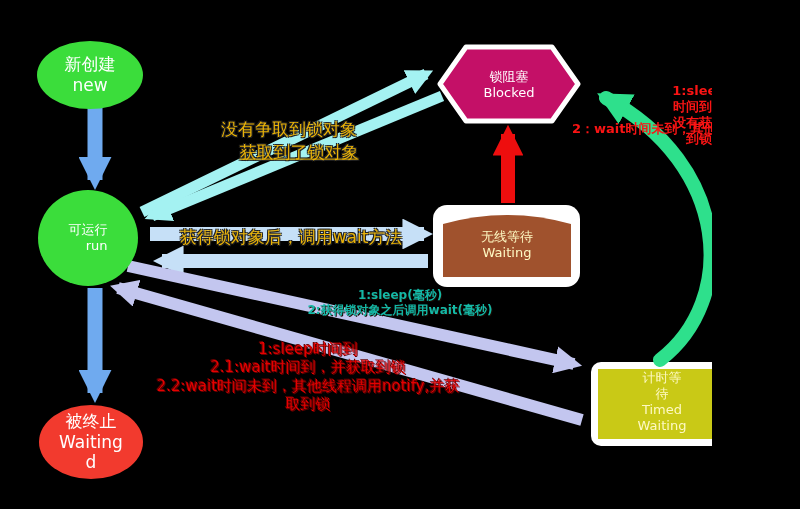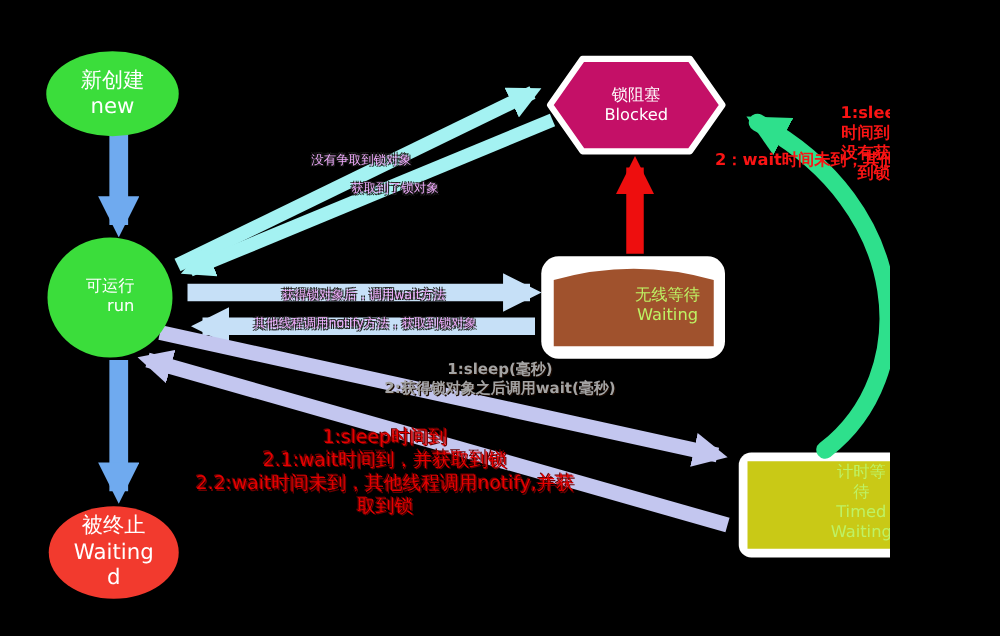--- a/index.html
+++ b/index.html
@@ -8,27 +8,27 @@
     overflow:hidden;font-family:"DejaVu Sans",sans-serif;
   }
   .stage svg{position:absolute;left:0;top:0;}
   .lbl{
     position:absolute;transform:translate(-50%,-50%);
     white-space:pre-line;text-align:center;line-height:1.22;
     font-family:"DejaVu Sans",sans-serif;
   }
   .node-text{color:#fff;font-size:13px;}
   .node-text.small{font-size:17px;}
-  .node-text.dark{color:#bef264;margin-left:27px;}
+  .node-text.dark{color:#fef9c3;}
   .edge-white{
-    color:#f0abfc;font-size:10px;
+    color:#eab308;font-size:17px;
     text-shadow:1px 1px 0 #222,-1px -1px 0 #222,1px -1px 0 #222,-1px 1px 0 #222;
   }
   .edge-darkred{
-    color:#a3a3a3;font-size:12px;font-weight:bold;
+    color:#14b8a6;font-size:12px;font-weight:bold;
     text-shadow:1px 1px 0 #1a0a00;
   }
   .edge-red{
     color:#e60000;font-size:15px;font-weight:normal;
     text-shadow:1px 1px 0 #6a0000,-1px -1px 0 #6a0000;
   }
   .edge-red2{color:#fa1414;font-size:13px;font-weight:bold;}
   .nowrap-left{transform:none;white-space:nowrap;text-align:left;}
 </style>
 </head>
@@ -96,23 +96,22 @@
 d</div>
   <div class="lbl node-text" style="left:509px;top:85px;">锁阻塞
 Blocked</div>
   <div class="lbl node-text dark" style="left:507px;top:245px;">无线等待
 Waiting</div>
   <div class="lbl node-text dark" style="left:662px;top:402px;">计时等待
 Timed
 Waiting</div>
 
   <div class="lbl edge-white" style="left:289px;top:129px;">没有争取到锁对象</div>
-  <div class="lbl edge-white" style="left:316px;top:152px;">获取到了锁对象</div>
+  <div class="lbl edge-white" style="left:299px;top:152px;text-decoration:underline;">获取到了锁对象</div>
   <div class="lbl edge-white" style="left:291px;top:237px;">获得锁对象后，调用wait方法</div>
-  <div class="lbl edge-white" style="left:292px;top:260px;">其他线程调用notify方法，获取到锁对象</div>
   <div class="lbl edge-darkred" style="left:400px;top:303px;">1:sleep(毫秒)
 2:获得锁对象之后调用wait(毫秒)</div>
   <div class="lbl edge-red" style="left:308px;top:377px;">1:sleep时间到
 2.1:wait时间到，并获取到锁
 2.2:wait时间未到，其他线程调用notify,并获
 取到锁</div>
   <div class="lbl edge-red2" style="left:699px;top:115px;">1:sleep时间到，没有获取到锁</div>
   <div class="lbl edge-red2 nowrap-left" style="left:572px;top:121px;">2：wait时间未到，其他线程调用notify，没有获</div>
 
 </div>

